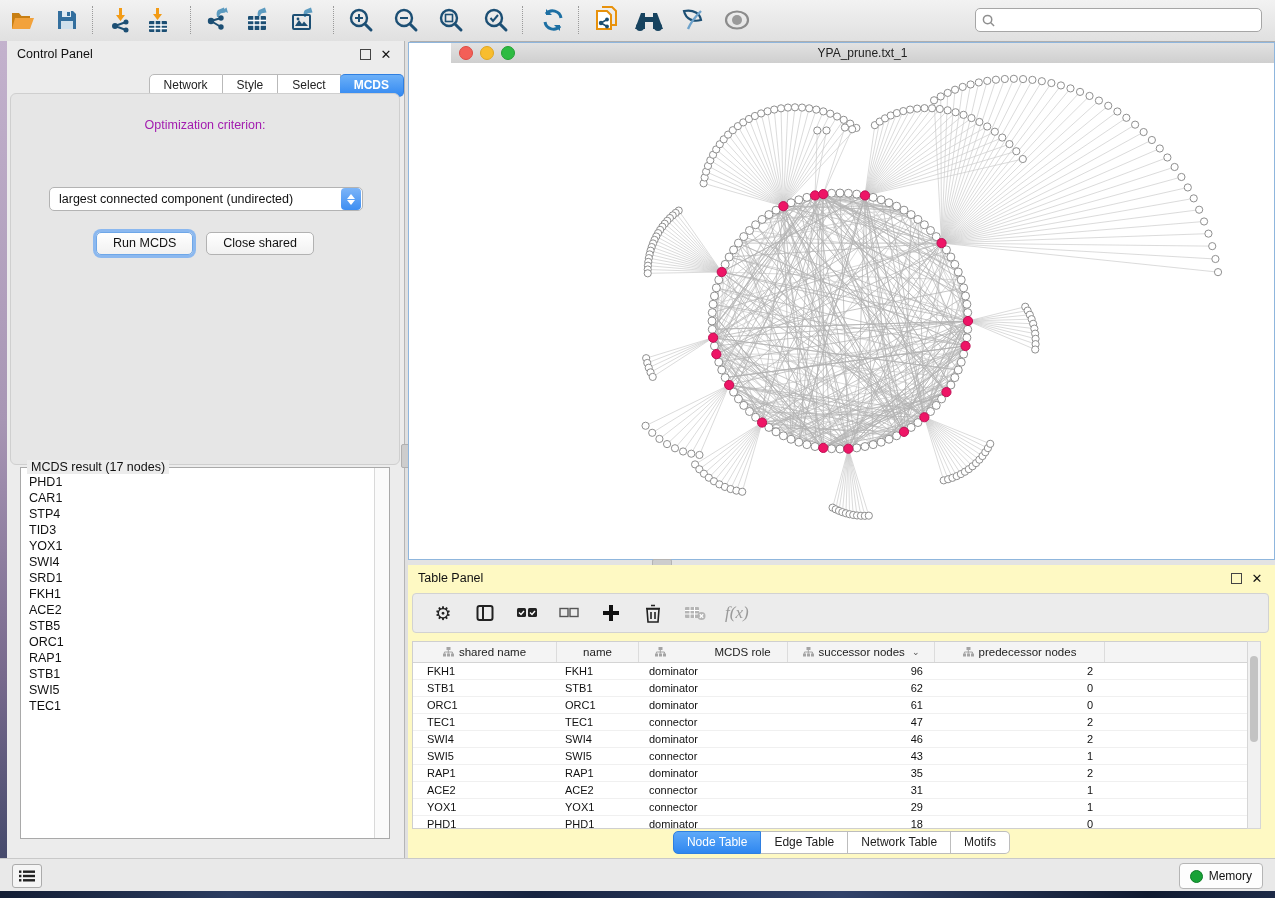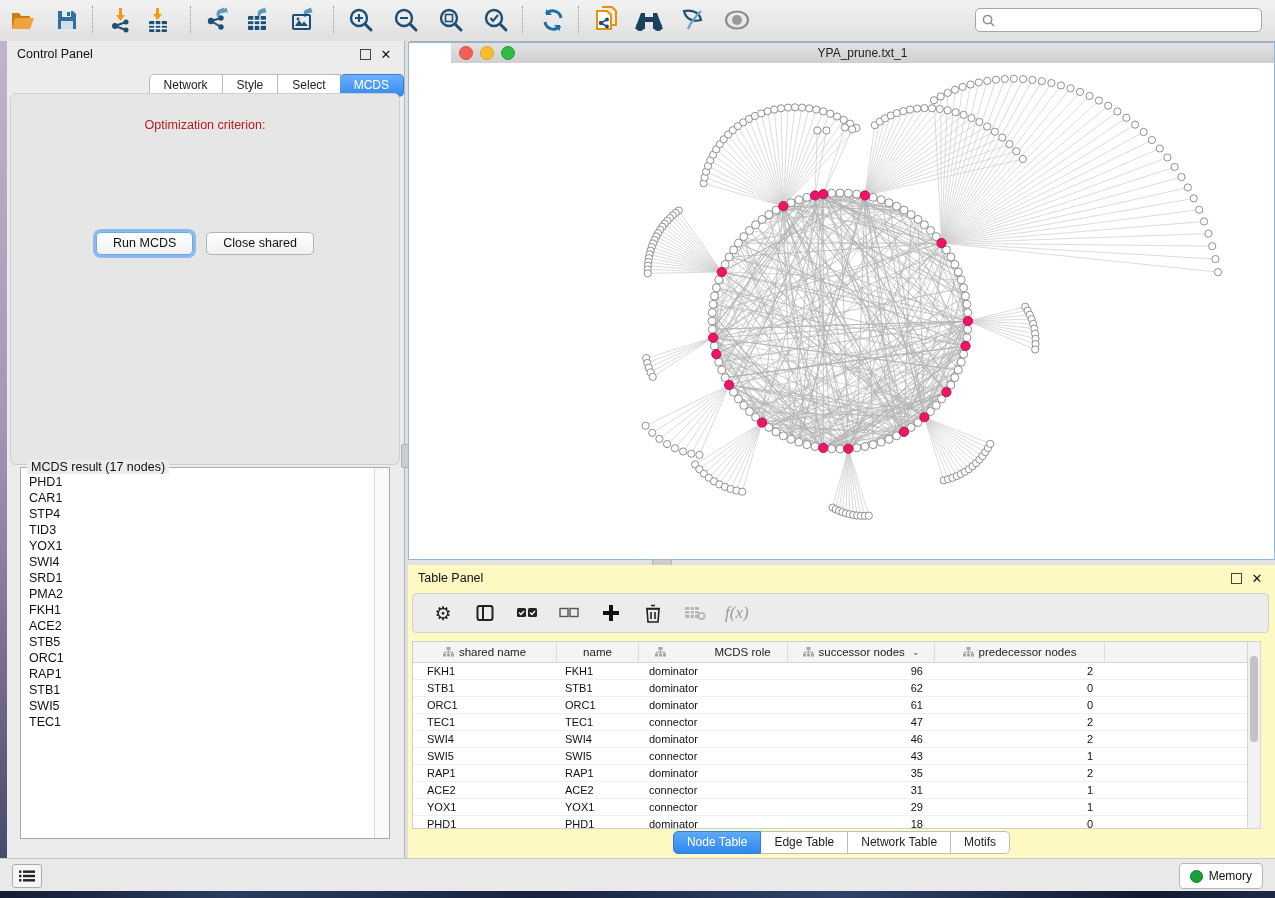--- a/index.html
+++ b/index.html
@@ -25,24 +25,24 @@
   .control-panel{position:absolute;left:7px;top:41px;width:397px;height:817px;background:#ececec;}
   .panel-titlebar{height:26px;display:flex;align-items:center;padding:0 10px;font-size:12.5px;color:#111;}
   .panel-titlebar .spacer{flex:1;}
   .win-btn{width:16px;height:16px;display:flex;align-items:center;justify-content:center;margin-left:5px;cursor:default;}
   .float-glyph{width:9px;height:9px;border:1.5px solid #444;background:transparent;}
   .close-glyph{font-size:13px;font-weight:bold;color:#111;line-height:1;}
   .ctab-row{position:absolute;left:0;top:33px;width:100%;display:flex;justify-content:flex-end;}
   .ctab{font-size:12px;padding:3px 14px 4px;background:#fff;border:1px solid #b9b9b9;border-left:none;color:#222;cursor:default;}
   .ctab:first-child{border-left:1px solid #b9b9b9;border-radius:5px 0 0 5px;}
   .ctab:last-child{border-radius:0 5px 5px 0;}
-  .ctab.active{background:linear-gradient(#6cb0f8,#3389f1);color:#fff;border-color:#2f7fe0;border-radius:5px;margin-left:-1px;}
+  .ctab.active{background:linear-gradient(#6cb0f8,#3389f1);color:#fff;border-color:#2f7fe0;border-radius:5px;margin-left:-1px;font-weight:bold;}
   .opt-panel{position:absolute;left:3px;top:52px;width:388px;height:370px;background:#e6e6e6;
     border:1px solid #cfcfcf;border-radius:6px;}
-  .opt-label{text-align:center;margin-top:24px;font-size:12.5px;color:#b91c1c;}
+  .opt-label{text-align:center;margin-top:24px;font-size:12.5px;color:#a21caf;}
   .dropdown{position:absolute;left:38px;top:93px;width:314px;height:24px;background:#fff;border:1px solid #b3b3b3;
     border-radius:5px;display:flex;align-items:center;box-sizing:border-box;cursor:default;}
   .dropdown .dd-text{flex:1;font-size:12.5px;padding-left:9px;color:#111;white-space:nowrap;}
   .dd-stepper{width:20px;height:22px;background:linear-gradient(#7db5f8,#3d8ef2);border-radius:4px;margin-right:1px;
     display:flex;flex-direction:column;align-items:center;justify-content:center;gap:1px;}
   .dd-stepper .up,.dd-stepper .dn{width:0;height:0;border-left:4px solid transparent;border-right:4px solid transparent;}
   .dd-stepper .up{border-bottom:5px solid #fff;}
   .dd-stepper .dn{border-top:5px solid #fff;}
   .btn-row{position:absolute;left:0;top:138px;width:100%;display:flex;justify-content:center;gap:13px;}
   .mac-btn{font-size:12.5px;background:linear-gradient(#ffffff,#f1f1f1);border:1px solid #b2b2b2;border-radius:5px;
@@ -258,36 +258,42 @@
       </span>
   </div>
   <div class="ctab-row">
       <div class="ctab">Network</div>
       <div class="ctab">Style</div>
       <div class="ctab">Select</div>
       <div class="ctab active">MCDS</div>
     </div>
   <div class="opt-panel">
     <div class="opt-label">Optimization criterion:</div>
+    <div class="dropdown">
+      <span class="dd-text">largest connected component (undirected)</span>
+      <span class="dd-stepper">
+          <span class="up"></span>
+          <span class="dn"></span>
+        </span>
+    </div>
     <div class="btn-row">
       <button class="mac-btn focused">Run MCDS</button>
       <button class="mac-btn">Close shared</button>
     </div>
   </div>
   <div class="mcds-fieldset">
     <span class="mcds-legend">MCDS result (17 nodes)</span>
     <div class="mcds-list">
         <div class="mcds-item">PHD1</div>
         <div class="mcds-item">CAR1</div>
         <div class="mcds-item">STP4</div>
         <div class="mcds-item">TID3</div>
         <div class="mcds-item">YOX1</div>
         <div class="mcds-item">SWI4</div>
         <div class="mcds-item">SRD1</div>
-        <div class="mcds-item">PMA2</div>
         <div class="mcds-item">FKH1</div>
         <div class="mcds-item">ACE2</div>
         <div class="mcds-item">STB5</div>
         <div class="mcds-item">ORC1</div>
         <div class="mcds-item">RAP1</div>
         <div class="mcds-item">STB1</div>
         <div class="mcds-item">SWI5</div>
         <div class="mcds-item">TEC1</div>
       </div>
     <div class="mcds-scroll"></div>

